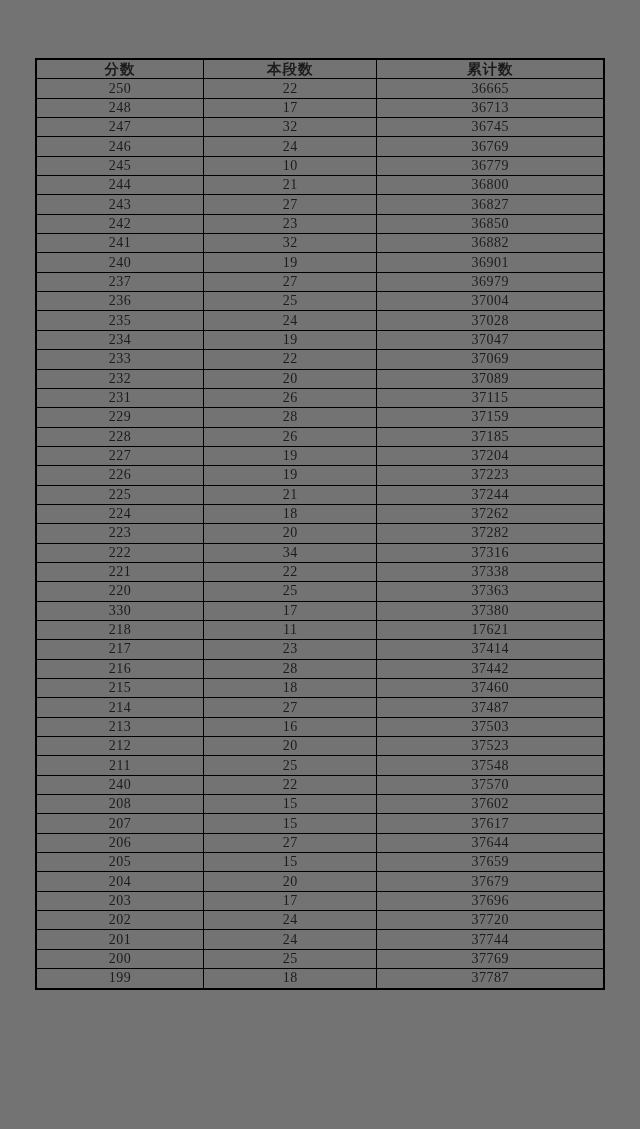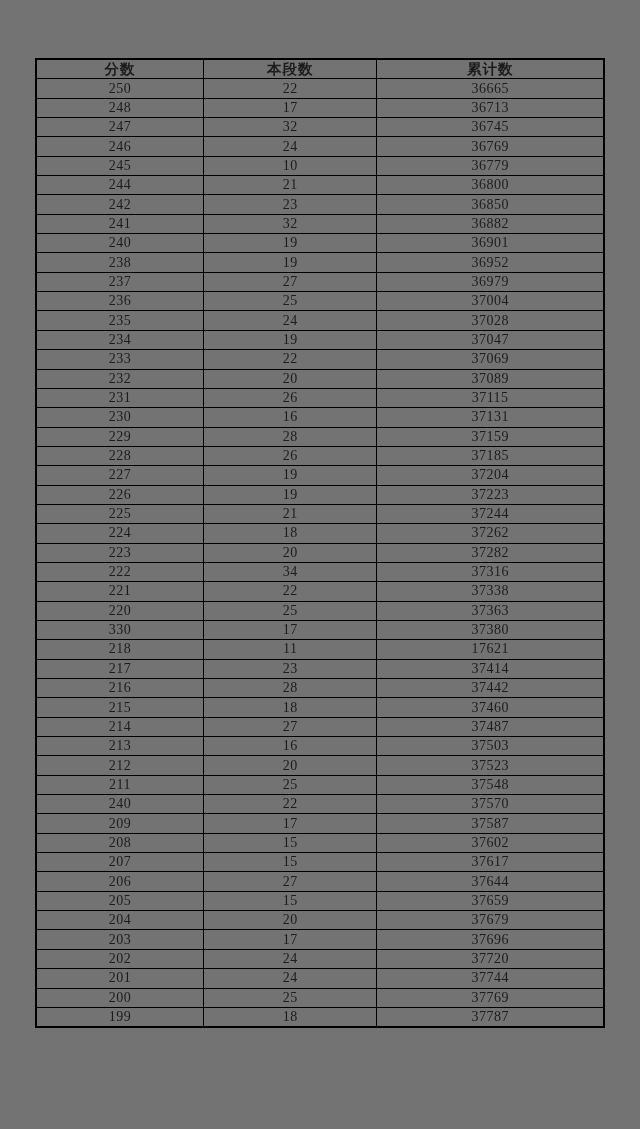--- a/index.html
+++ b/index.html
@@ -96,40 +96,40 @@
           <td>245</td>
           <td>10</td>
           <td>36779</td>
         </tr>
         <tr>
           <td>244</td>
           <td>21</td>
           <td>36800</td>
         </tr>
         <tr>
+          <td>243</td>
+          <td>27</td>
+          <td>36827</td>
+        </tr>
+        <tr>
           <td>242</td>
           <td>23</td>
           <td>36850</td>
         </tr>
         <tr>
           <td>241</td>
           <td>32</td>
           <td>36882</td>
         </tr>
         <tr>
           <td>240</td>
           <td>19</td>
           <td>36901</td>
         </tr>
         <tr>
-          <td>238</td>
-          <td>19</td>
-          <td>36952</td>
-        </tr>
-        <tr>
           <td>237</td>
           <td>27</td>
           <td>36979</td>
         </tr>
         <tr>
           <td>236</td>
           <td>25</td>
           <td>37004</td>
         </tr>
         <tr>
@@ -151,25 +151,20 @@
           <td>232</td>
           <td>20</td>
           <td>37089</td>
         </tr>
         <tr>
           <td>231</td>
           <td>26</td>
           <td>37115</td>
         </tr>
         <tr>
-          <td>230</td>
-          <td>16</td>
-          <td>37131</td>
-        </tr>
-        <tr>
           <td>229</td>
           <td>28</td>
           <td>37159</td>
         </tr>
         <tr>
           <td>228</td>
           <td>26</td>
           <td>37185</td>
         </tr>
         <tr>
@@ -256,25 +251,20 @@
           <td>211</td>
           <td>25</td>
           <td>37548</td>
         </tr>
         <tr>
           <td>240</td>
           <td>22</td>
           <td>37570</td>
         </tr>
         <tr>
-          <td>209</td>
-          <td>17</td>
-          <td>37587</td>
-        </tr>
-        <tr>
           <td>208</td>
           <td>15</td>
           <td>37602</td>
         </tr>
         <tr>
           <td>207</td>
           <td>15</td>
           <td>37617</td>
         </tr>
         <tr>

